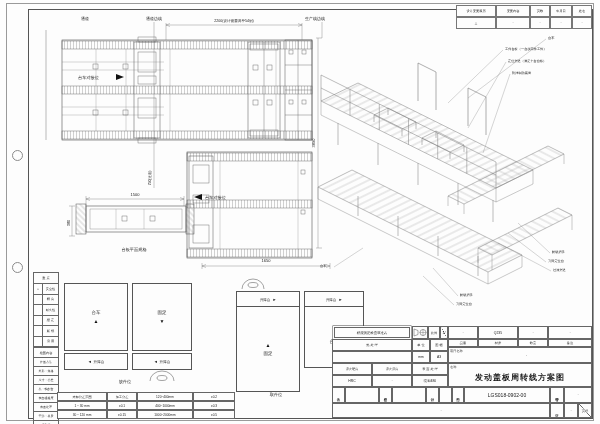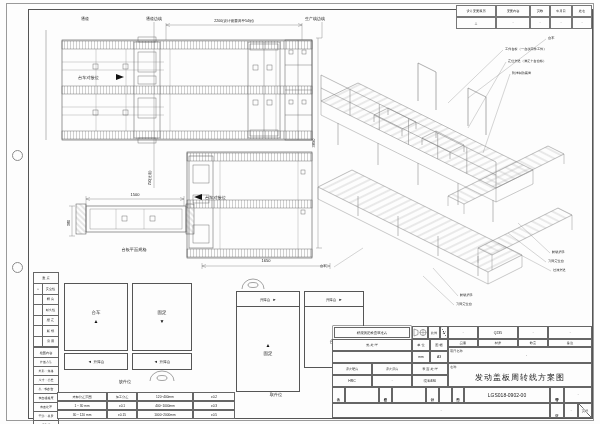--- a/index.html
+++ b/index.html
@@ -392,21 +392,21 @@
     <div class="c lblc" style="left:186px;top:13px;width:30px;height:8px">数量</div>
     <div class="c lblc" style="left:216px;top:13px;width:44px;height:8px">备注</div>
 
     <div class="c" style="left:116px;top:21px;width:144px;height:16px;justify-content:flex-start;align-items:flex-start;padding:1px">
       <span class="lblc">项目名称</span>
       <span style="margin:auto;font-size:4px">·</span>
     </div>
 
     <div class="c" style="left:116px;top:37px;width:144px;height:24px;flex-direction:column;align-items:stretch;padding:1px">
       <span class="lblc">名称</span>
-      <span style="margin:auto;font-size:8px;font-weight:normal;letter-spacing:1px">发动盖板周转线方案图</span>
+      <span style="margin:auto;font-size:8px;font-weight:bold;letter-spacing:1px">发动盖板周转线方案图</span>
     </div>
 
     <div class="c vert" style="left:0px;top:61px;width:13px;height:16px">承认</div>
     <div class="c" style="left:13px;top:61px;width:34px;height:16px"></div>
     <div class="c vert" style="left:47px;top:61px;width:13px;height:16px">校图</div>
     <div class="c" style="left:60px;top:61px;width:34px;height:16px"></div>
     <div class="c vert" style="left:94px;top:61px;width:13px;height:16px">设计</div>
     <div class="c" style="left:107px;top:61px;width:13px;height:16px"></div>
     <div class="c vert" style="left:120px;top:61px;width:12px;height:16px">图号</div>
     <div class="c" style="left:132px;top:61px;width:86px;height:16px;font-size:5px">LGS018-0902-00</div>

